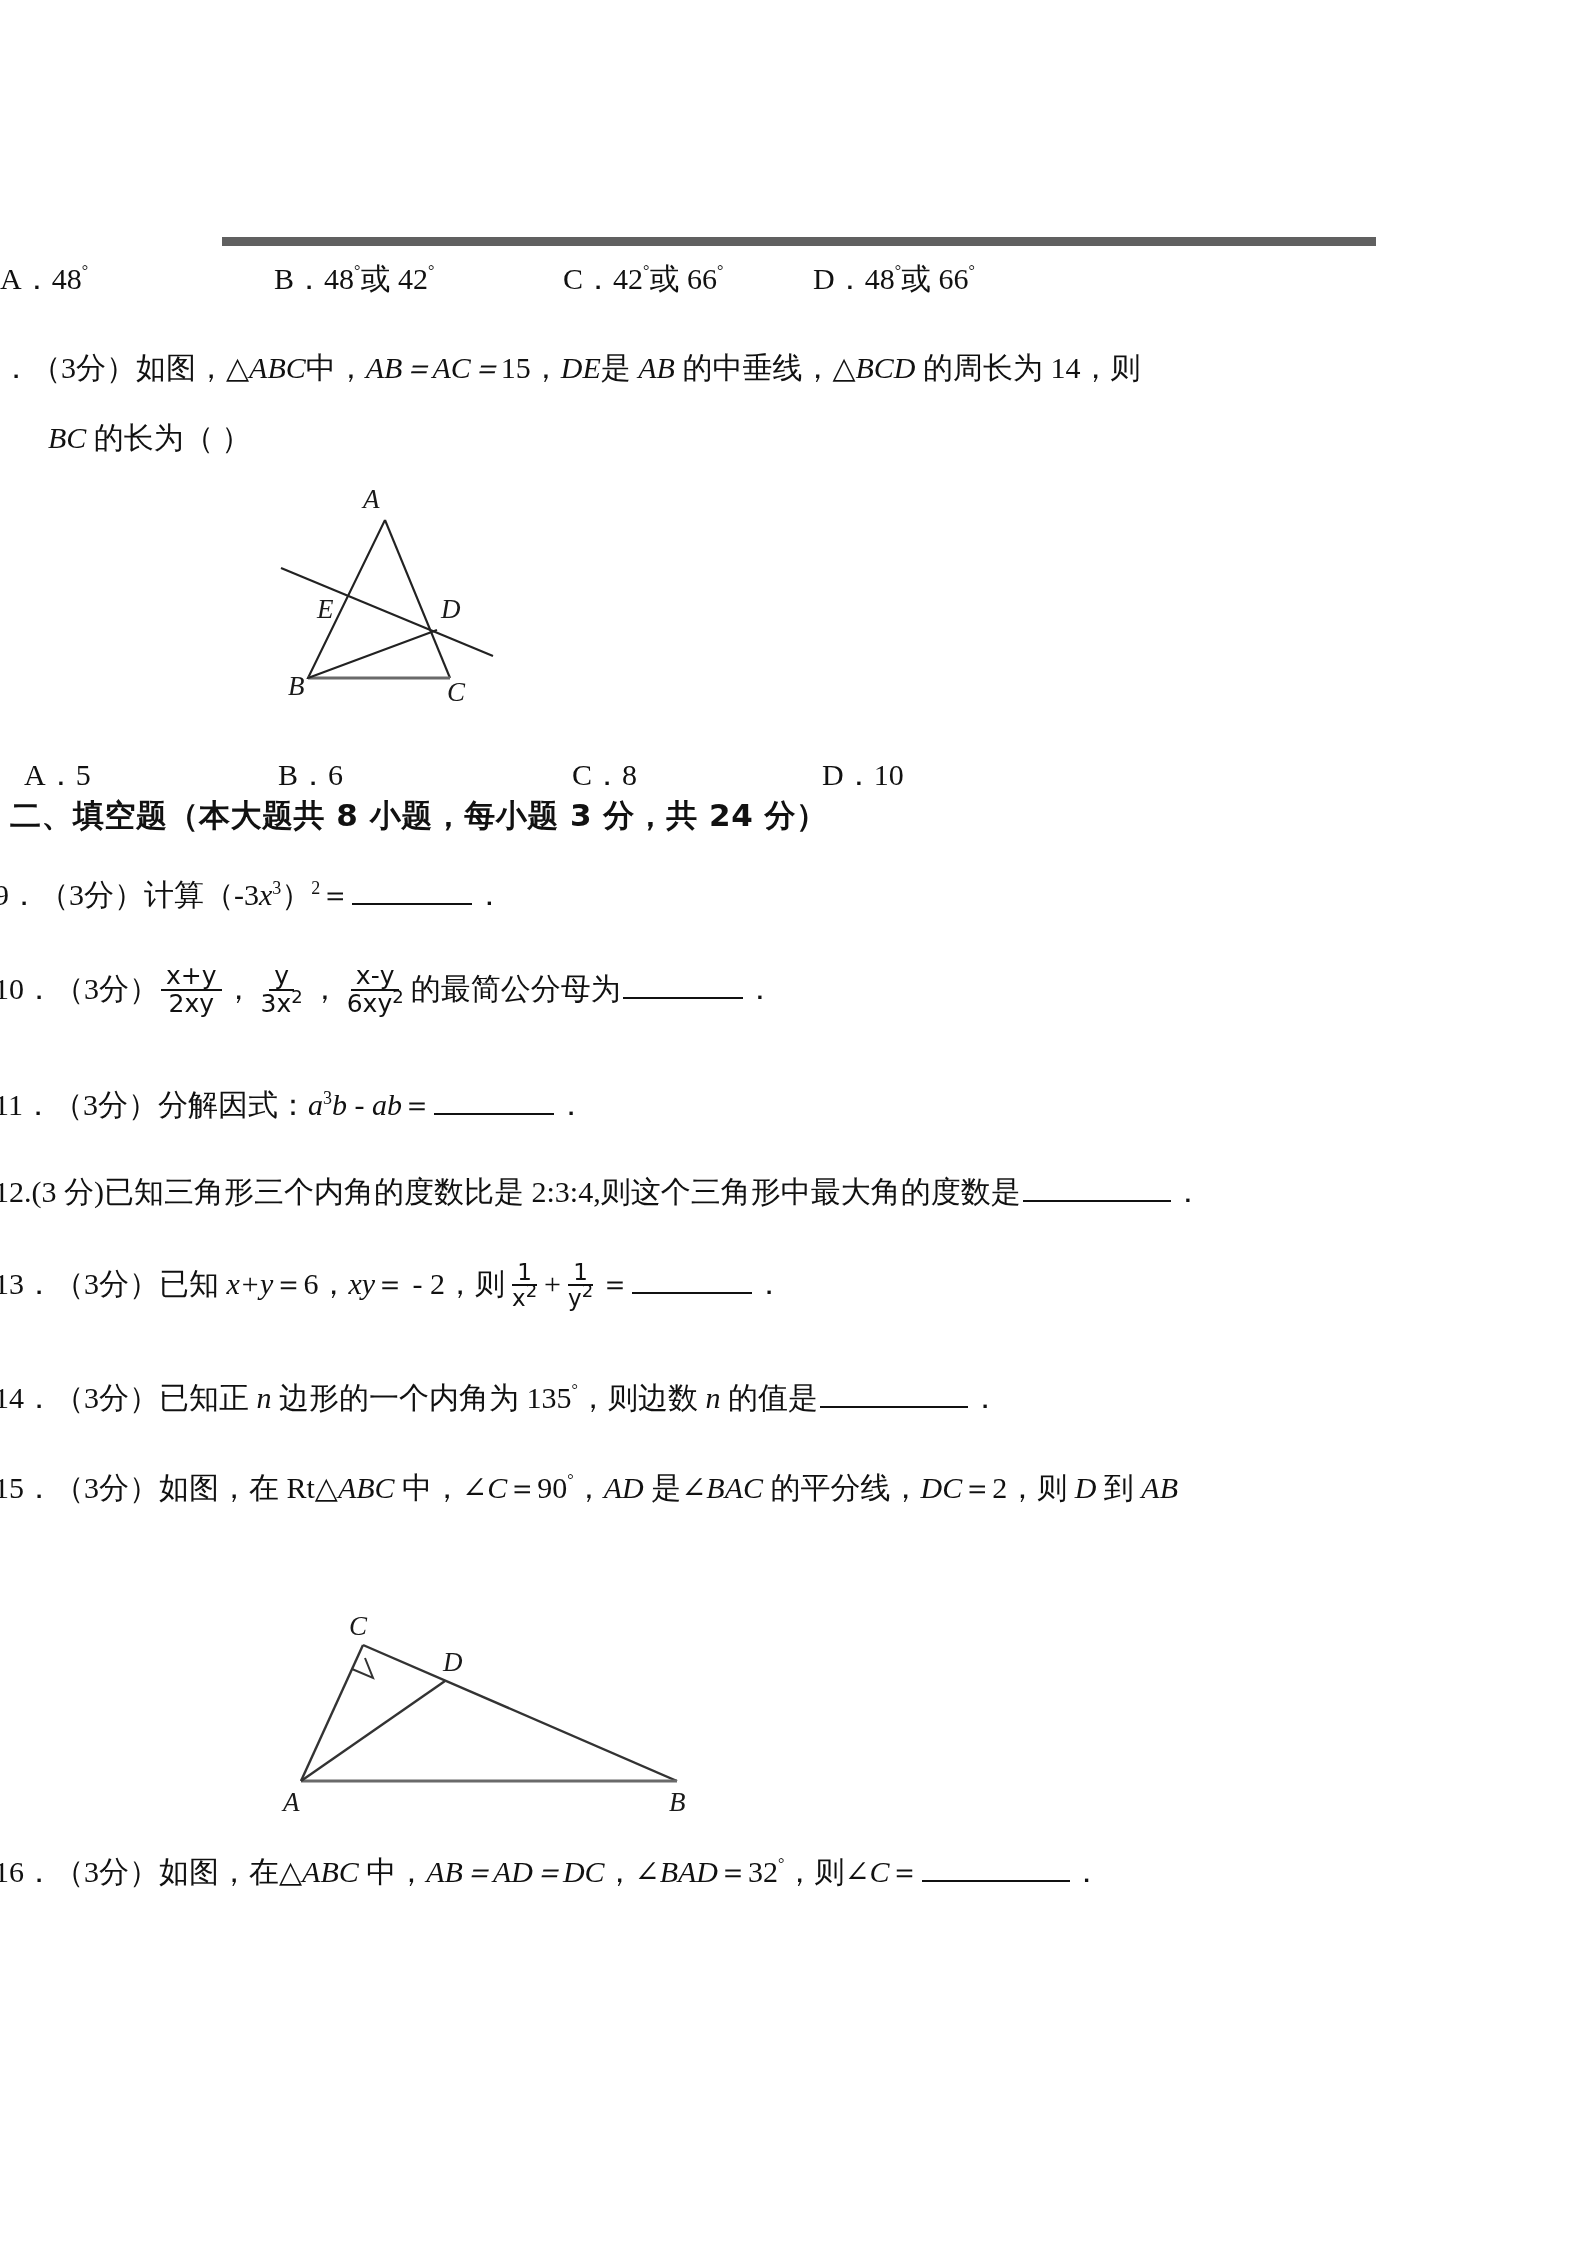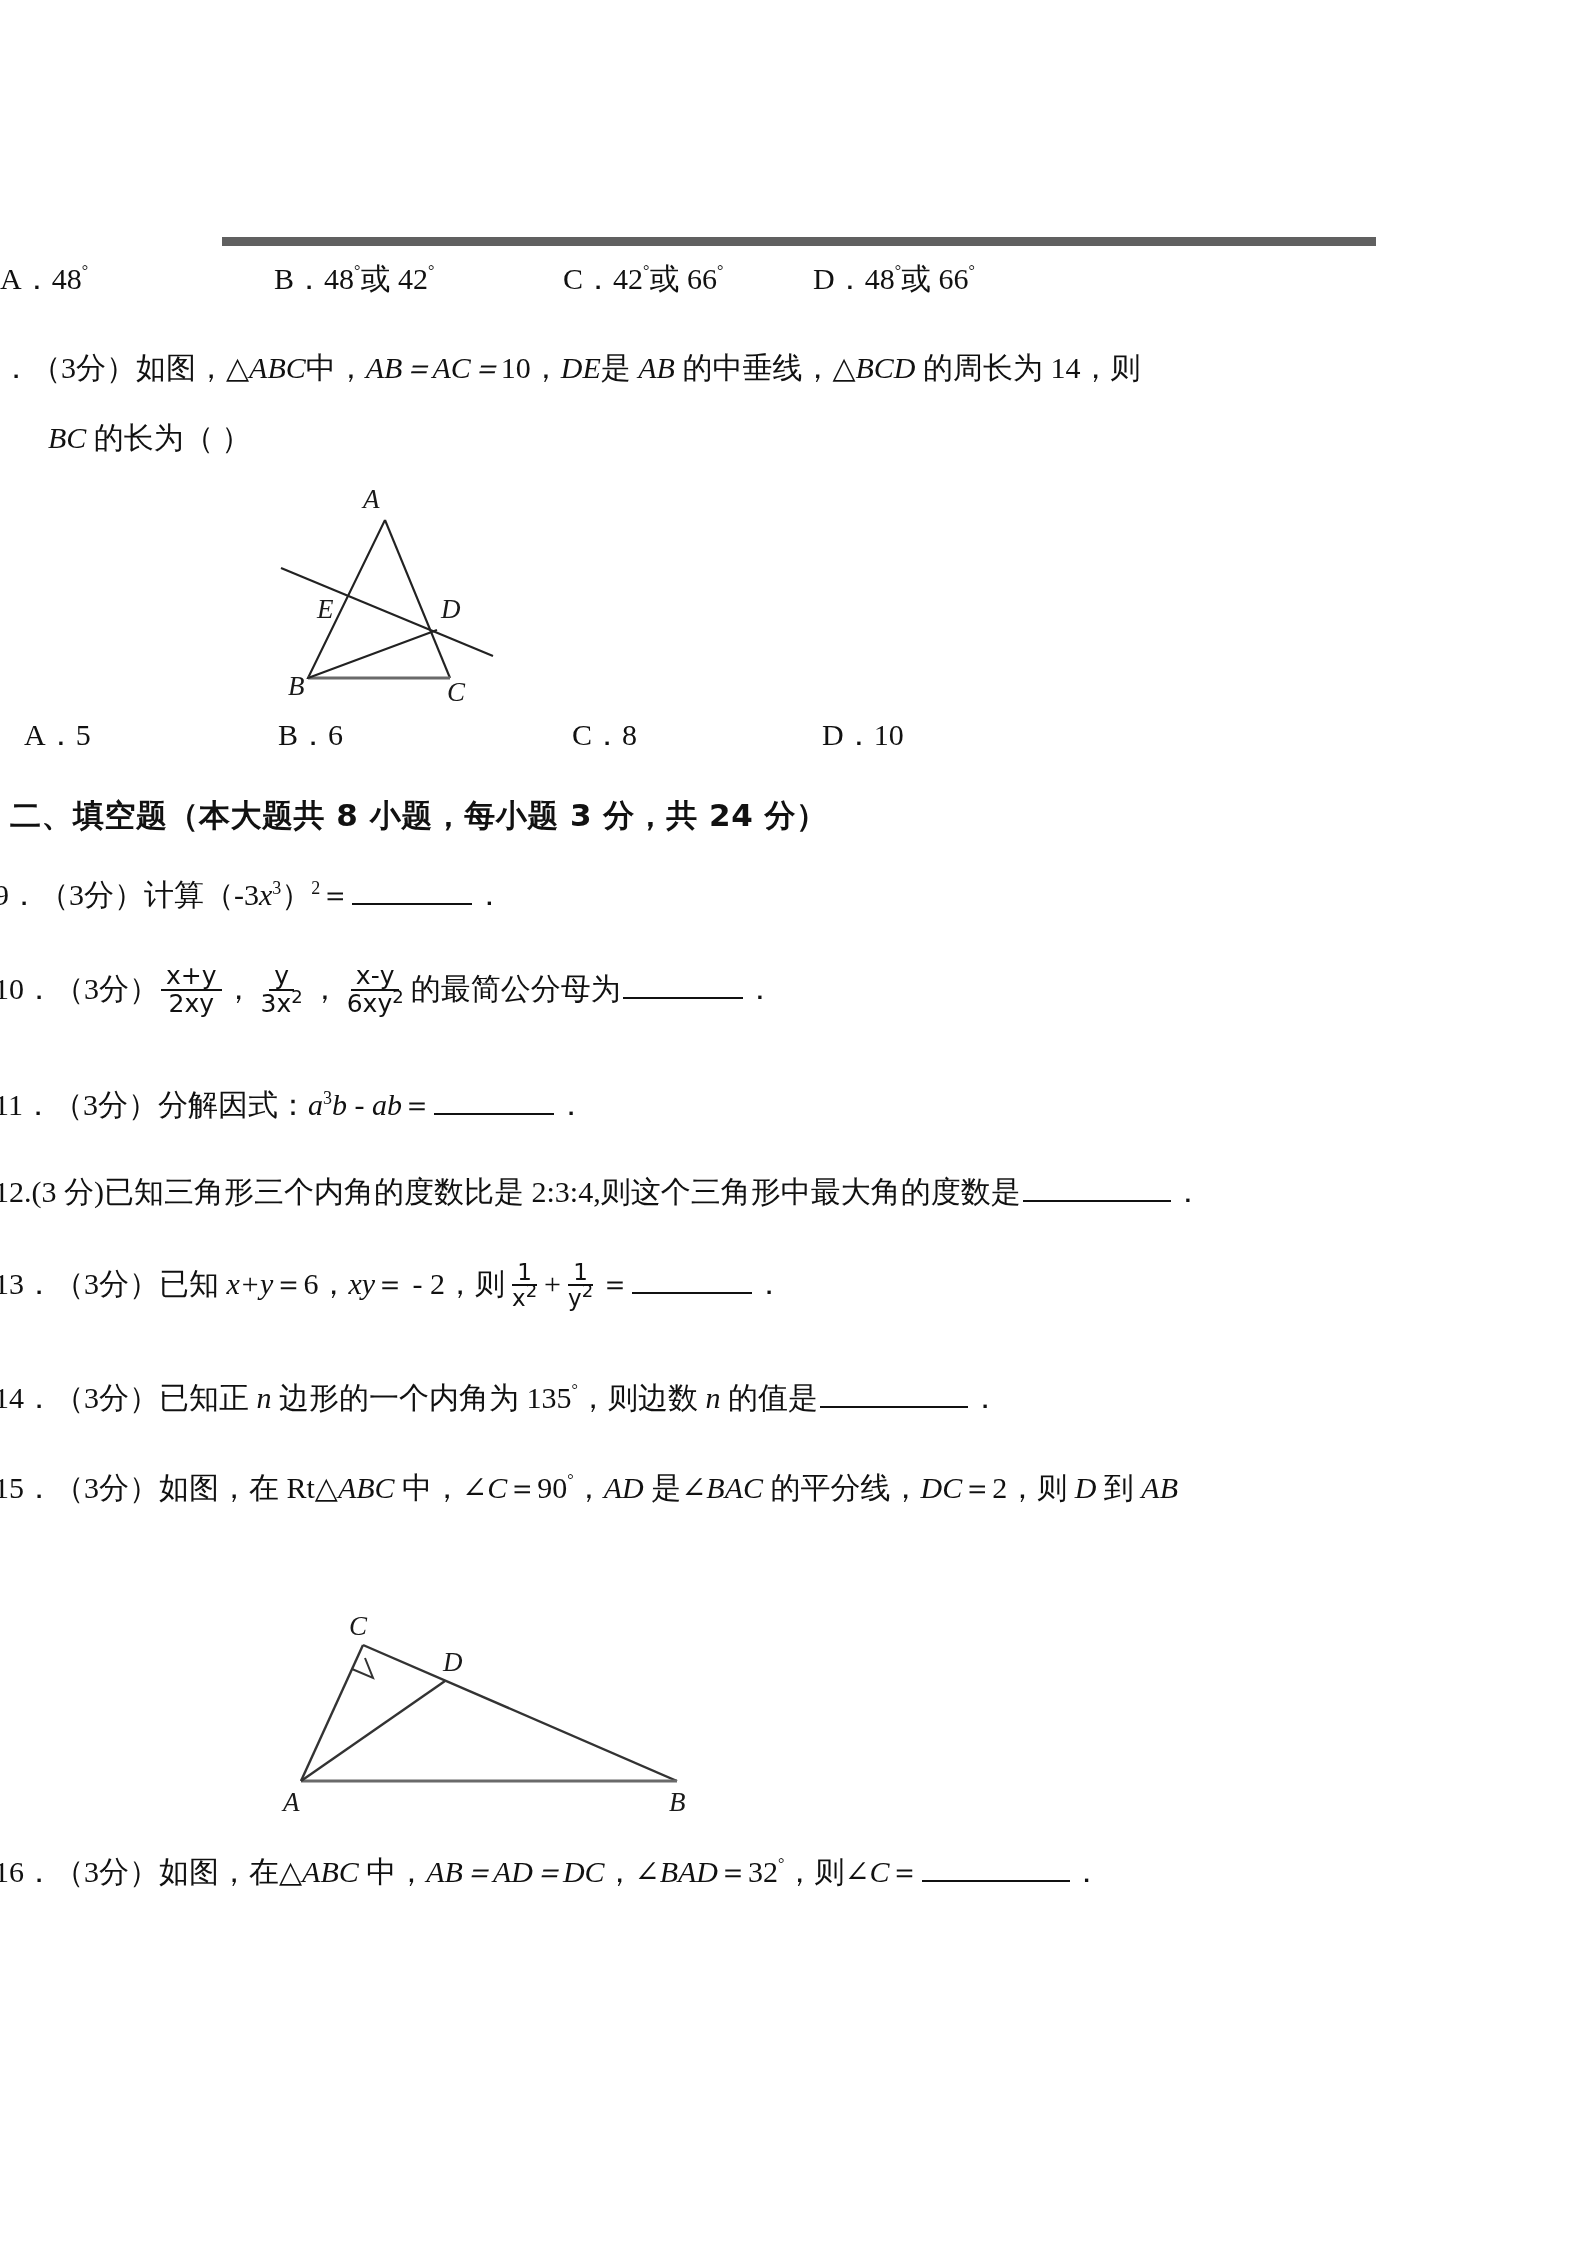--- a/index.html
+++ b/index.html
@@ -143,21 +143,21 @@
     </span>
     <span class="opt" style="width:250px;margin-left:39px;">
       <span>C．42</span><span class="deg">°</span><span>或 66</span><span class="deg">°</span>
     </span>
     <span class="opt">
       <span>D．48</span><span class="deg">°</span><span>或 66</span><span class="deg">°</span>
     </span>
   </div>
 
   <div class="row qline" style="top:348px; left:-14px;">
-    <span>8．</span><span>（3分）</span><span>如图，</span><span>△</span><i class="v">ABC</i><span>中，</span><i class="v">AB＝AC＝</i><span>10</span><span>，</span><i class="v">DE</i><span>是 </span><i class="v">AB</i><span> 的中垂线，</span><span>△</span><i class="v">BCD</i><span> 的周长为 14，则</span>
+    <span>8．</span><span>（3分）</span><span>如图，</span><span>△</span><i class="v">ABC</i><span>中，</span><i class="v">AB＝AC＝</i><span>15</span><span>，</span><i class="v">DE</i><span>是 </span><i class="v">AB</i><span> 的中垂线，</span><span>△</span><i class="v">BCD</i><span> 的周长为 14，则</span>
   </div>
 
   <div class="row qline" style="top:418px; left:48px;">
     <i class="v">BC</i><span> 的长为（      ）</span>
   </div>
 
   <div class="figure" style="left:265px; top:470px;">
     <svg width="270" height="240" viewBox="0 0 270 240" xmlns="http://www.w3.org/2000/svg">
 
       <polyline points="120,50 43,208 185,208" fill="none" stroke="#222" stroke-width="2.1"></polyline>
@@ -170,21 +170,21 @@
       <line x1="43" y1="208" x2="172" y2="160" stroke="#222" stroke-width="2.1"></line>
       <text class="fig-label" x="98" y="38">A</text>
       <text class="fig-label" x="23" y="225">B</text>
       <text class="fig-label" x="182" y="231">C</text>
       <text class="fig-label" x="176" y="148">D</text>
       <text class="fig-label" x="52" y="148">E</text>
     </svg>
   </div>
 
   <div class="row opt-row" style="top:718px; left:24px;">
-    <span class="opt" style="width:254px;">A．5</span>
+    <span class="opt" style="width:254px;margin-top:40px;">A．5</span>
     <span class="opt" style="width:250px;">B．6</span>
     <span class="opt" style="width:250px;margin-left:44px;">C．8</span>
     <span class="opt">D．10</span>
   </div>
 
   <div class="row section-head" style="top:795px; left:10px;">二、填空题（本大题共 8 小题，每小题 3 分，共 24 分）</div>
 
   <div class="row qline" style="top:875px; left:-6px;">
     <span>9．</span><span>（3分）</span><span>计算（‑3</span><i class="v">x</i><sup>3</sup><span>）</span><sup>2</sup><span>＝</span><span class="blank"></span><span>．</span>
   </div>

